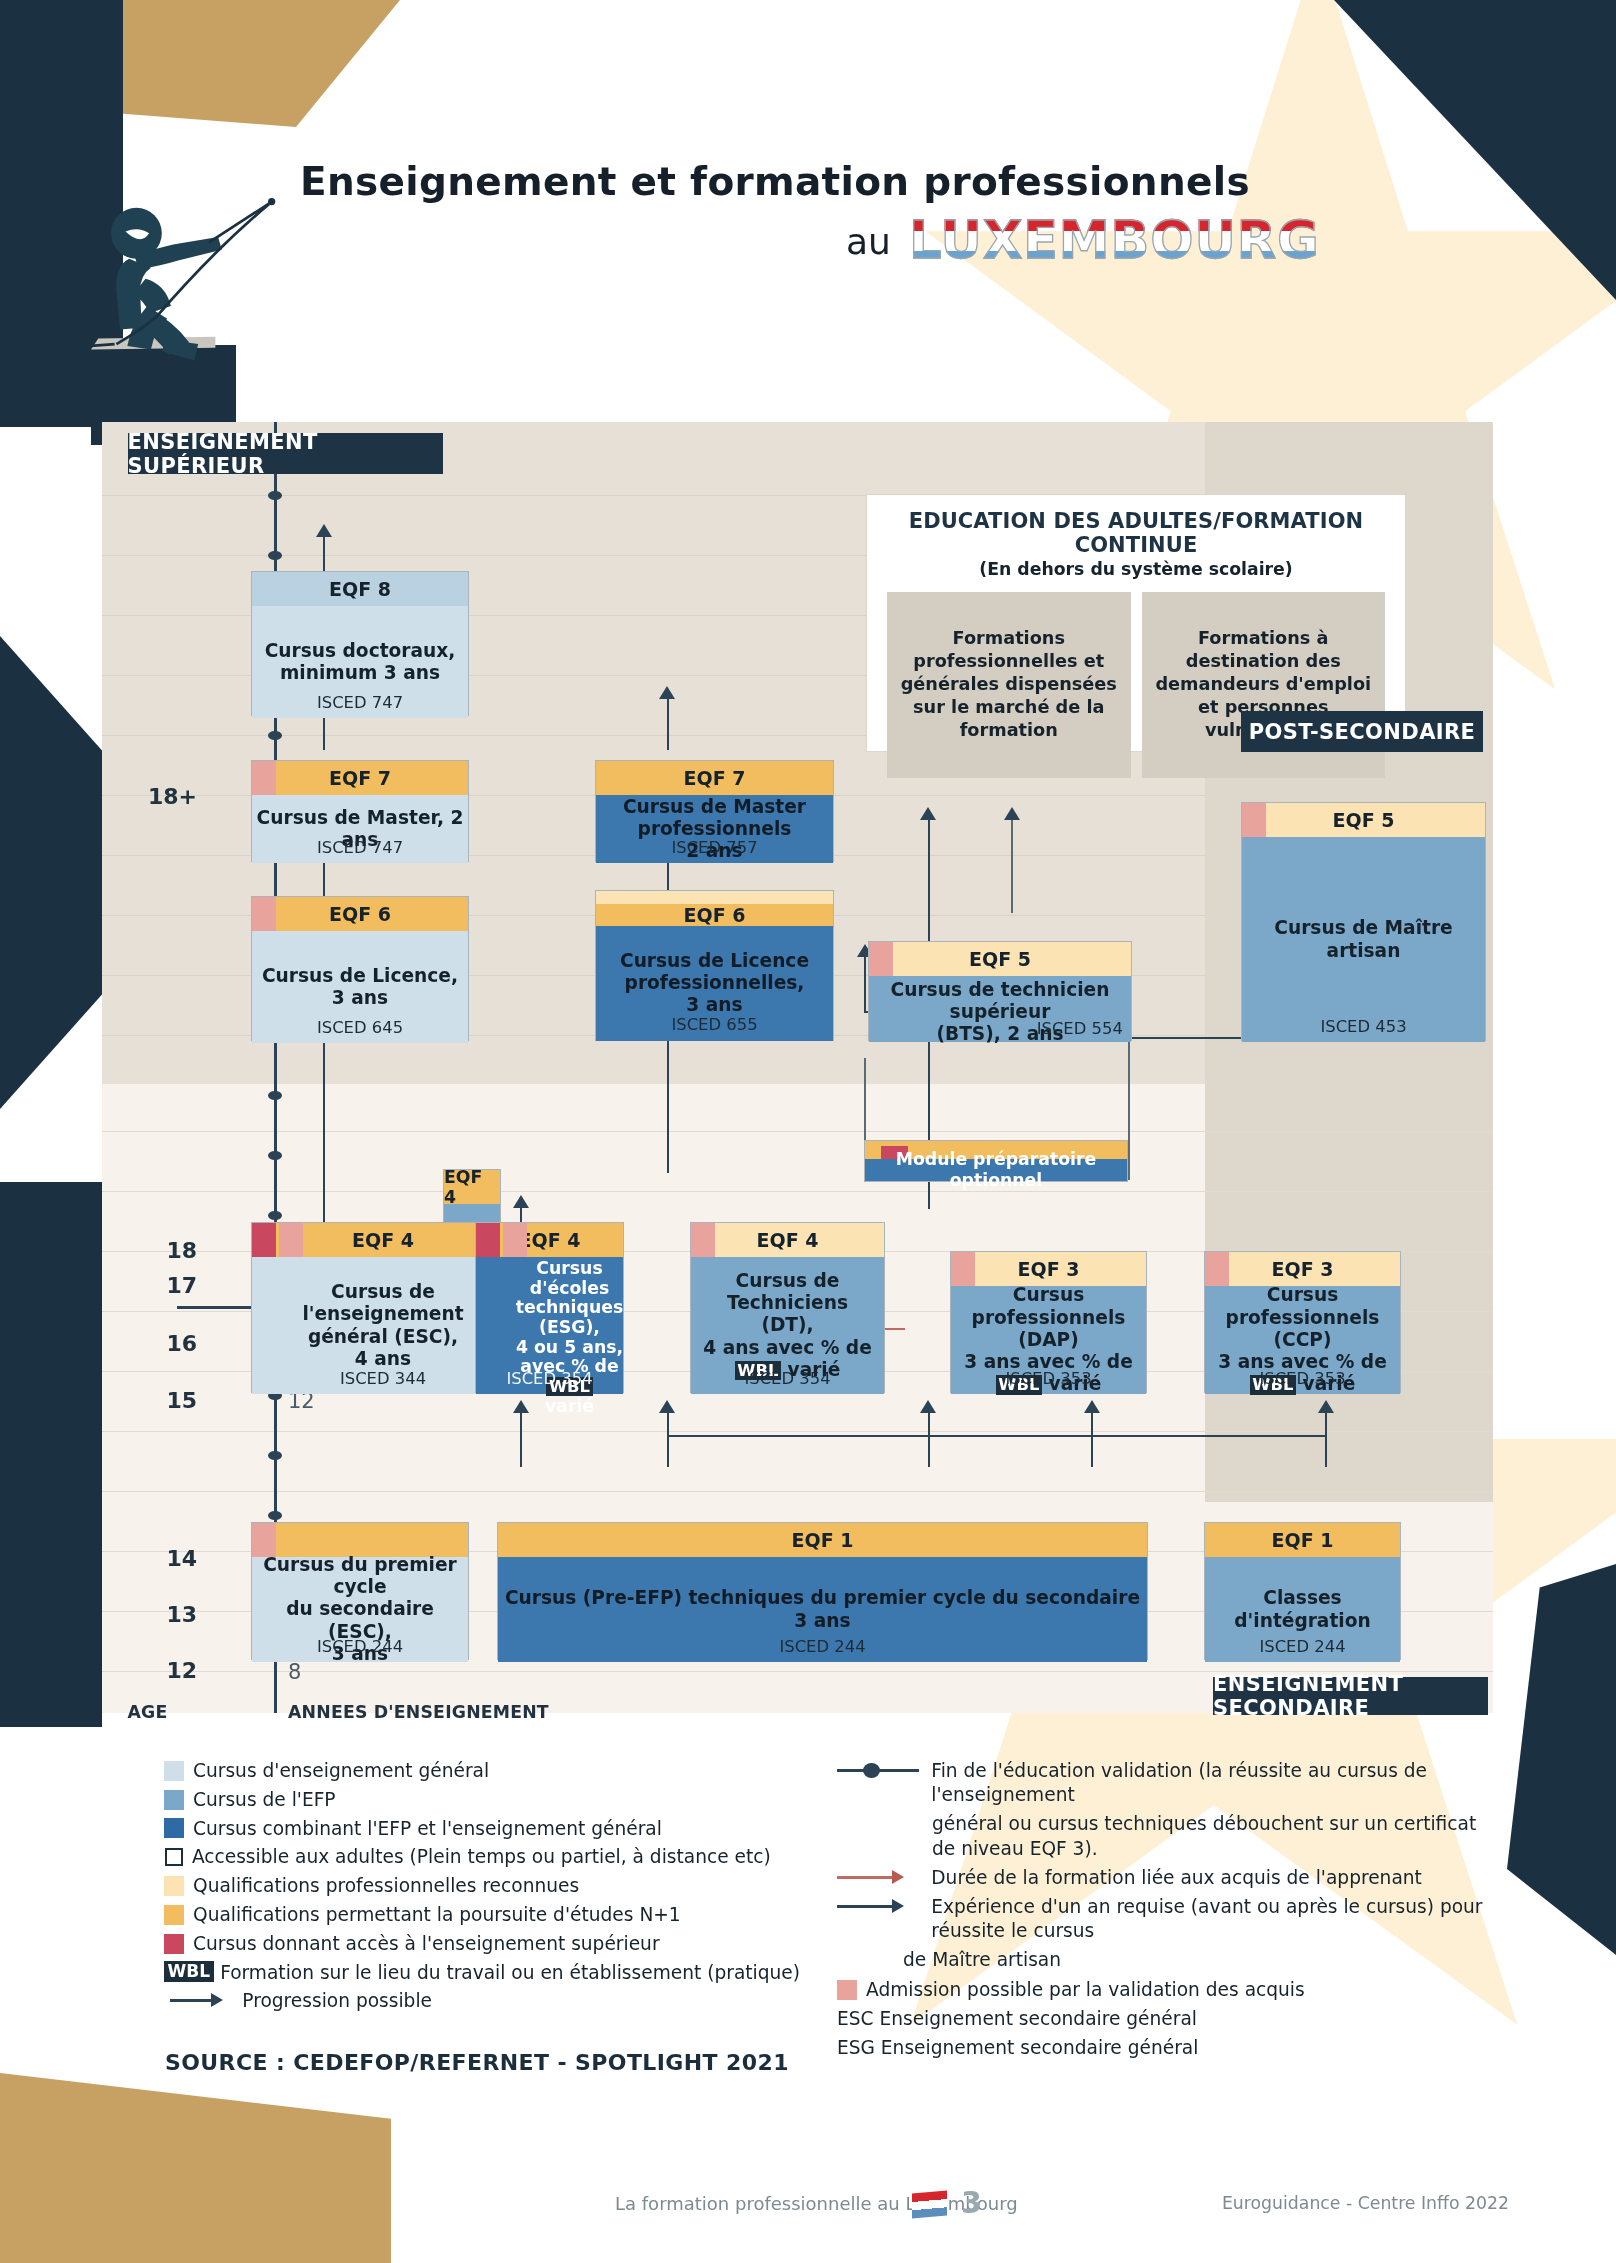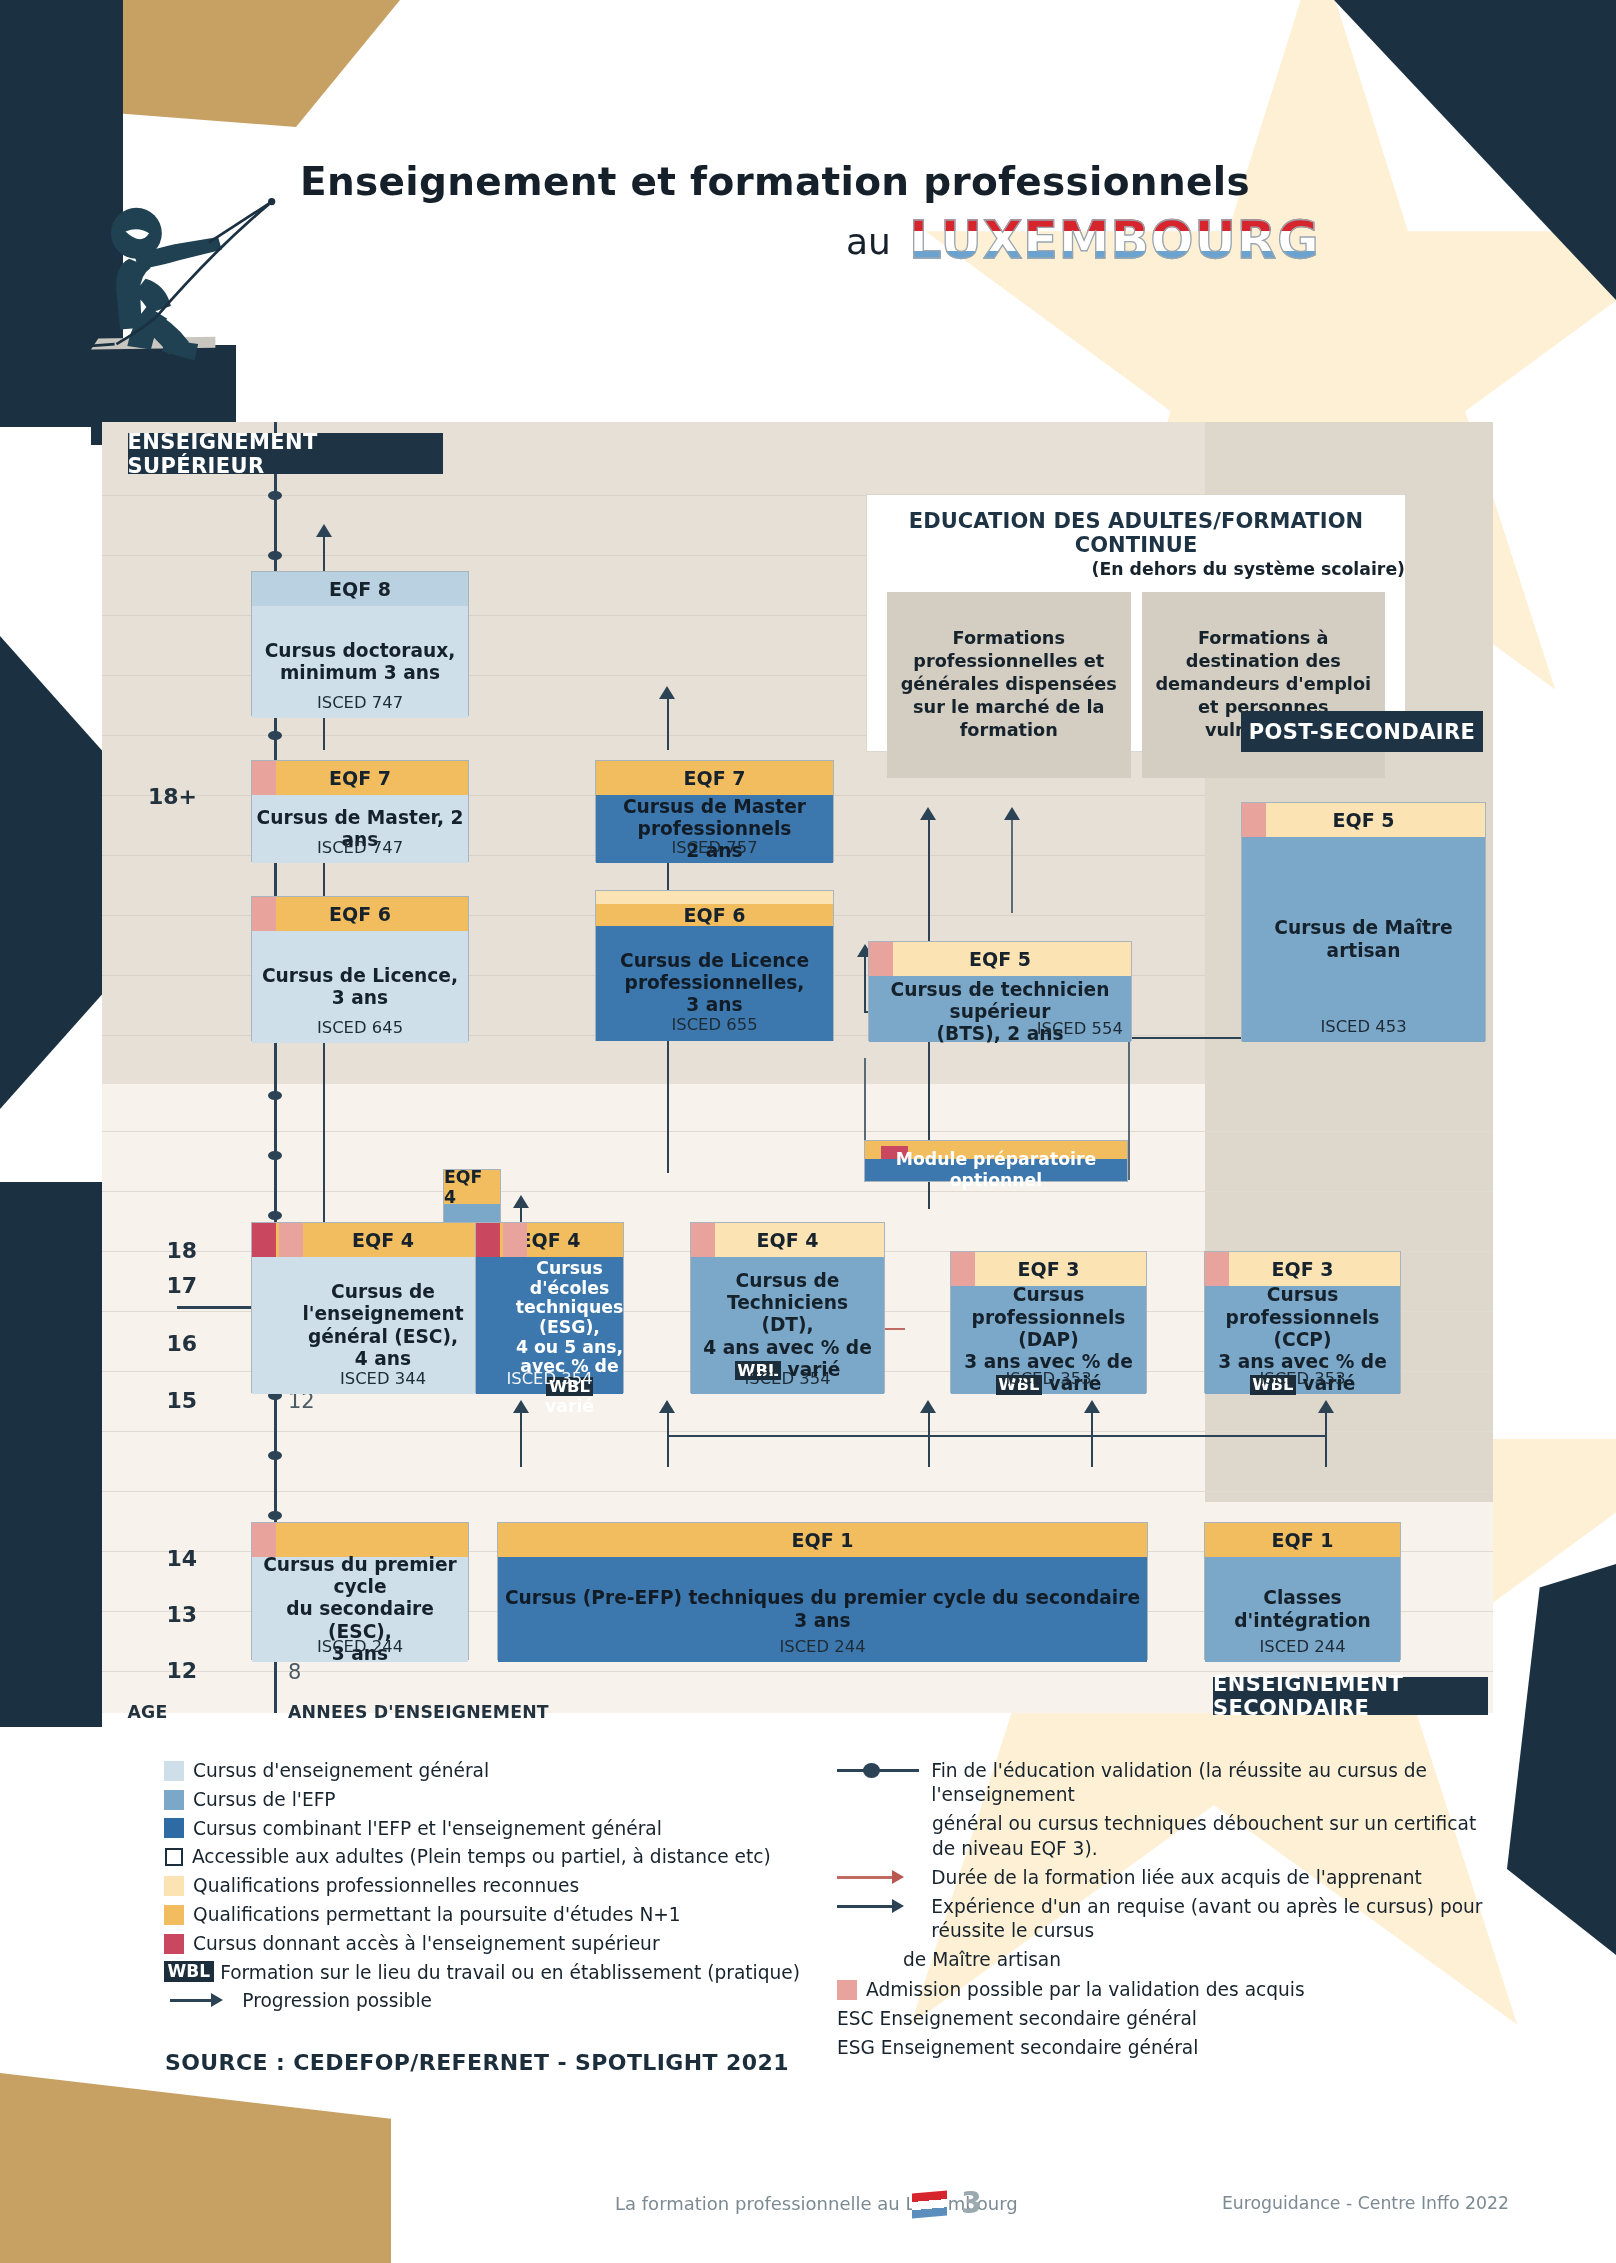--- a/index.html
+++ b/index.html
@@ -208,21 +208,21 @@
   .adult-panel {
     position: absolute; left: 764px; top: 72px; width: 540px; height: 258px;
     background: #fff; z-index: 11; border: 0.9px solid #ddd6cb;
   }
   .adult-t1 {
     text-align: center; font-size: 21px; font-weight: 700;
     color: #1e3445; margin-top: 13.6px; letter-spacing: 0.1px;
     font-family: "DejaVu Sans", sans-serif;
   }
   .adult-t2 {
-    text-align: right; font-size: 17.3px; font-weight: 700;
+    text-align: center; font-size: 17.3px; font-weight: 700;
     color: #16222c; margin-top: 2.7px;
     font-family: "DejaVu Sans", sans-serif;
   }
   .adult-cols { display: flex; gap: 11px; padding: 12.7px 20px 0 20px; }
   .adult-col {
     flex: 1; background: #d3cdc2; height: 186px;
     display: flex; align-items: center; justify-content: center;
     text-align: center; font-size: 17.7px; font-weight: 700;
     color: #16222c; line-height: 1.3; padding: 0 5.5px;
     font-family: "DejaVu Sans", sans-serif;

